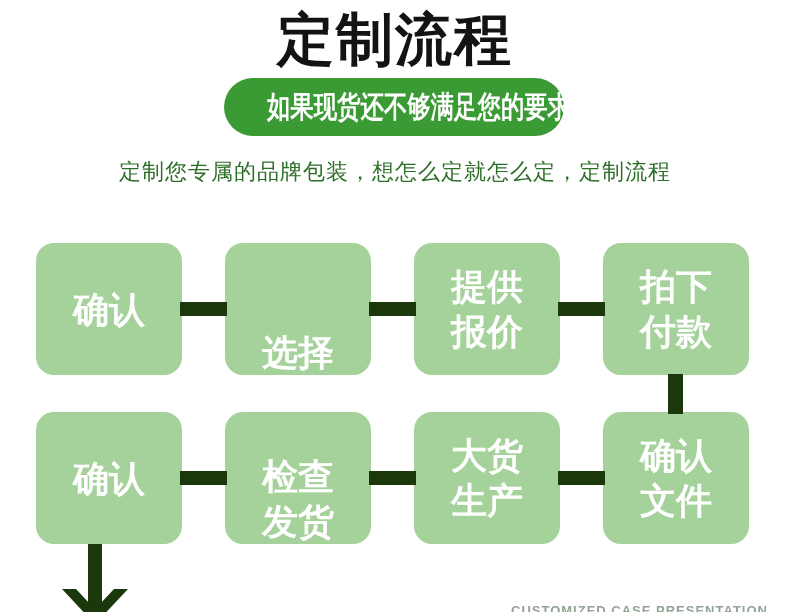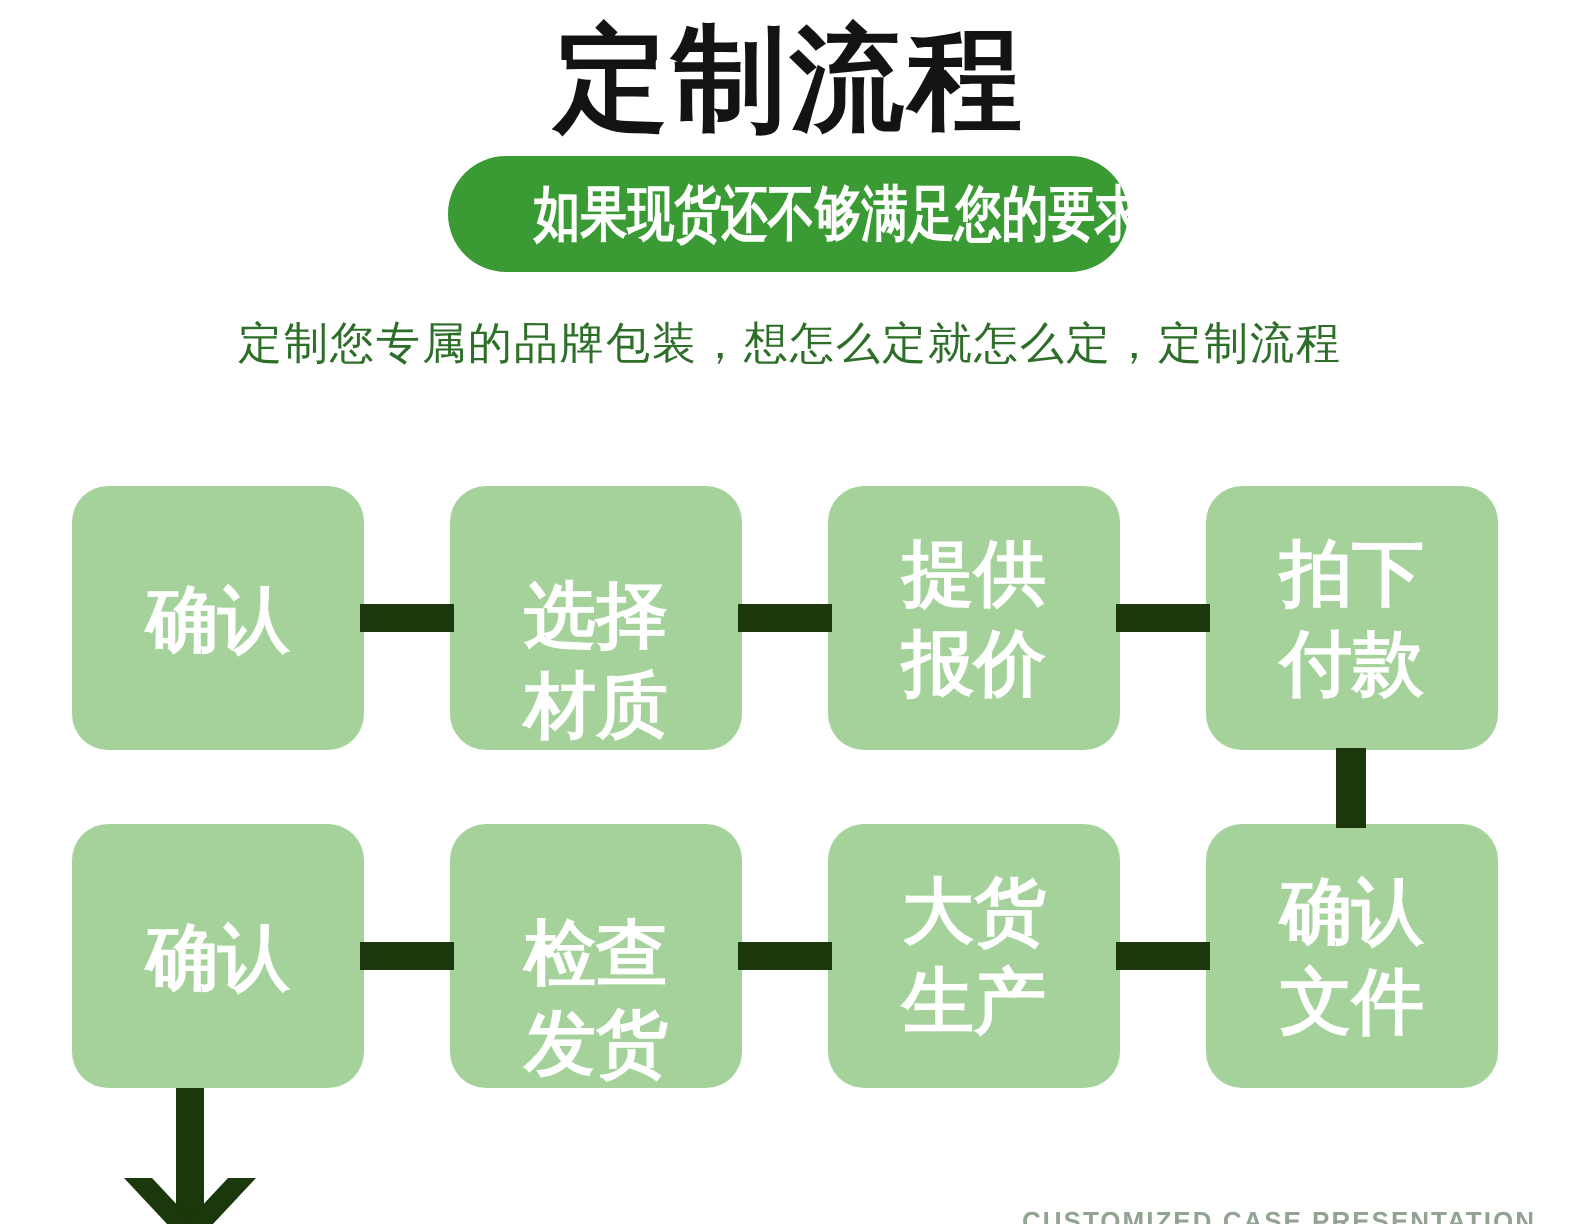--- a/index.html
+++ b/index.html
@@ -111,21 +111,20 @@
     <span>如果现货还不够满足您的要求</span>
   </div>
 
   <div class="subtitle">定制您专属的品牌包装，想怎么定就怎么定，定制流程</div>
 
   <div class="step-box row1 c1">
     <span>确认</span>
   </div>
   <div class="step-box row1 c2">
     <span>选择</span>
-    <span>材质</span>
   </div>
   <div class="step-box row1 c3">
     <span>提供</span>
     <span>报价</span>
   </div>
   <div class="step-box row1 c4">
     <span>拍下</span>
     <span>付款</span>
   </div>
 

